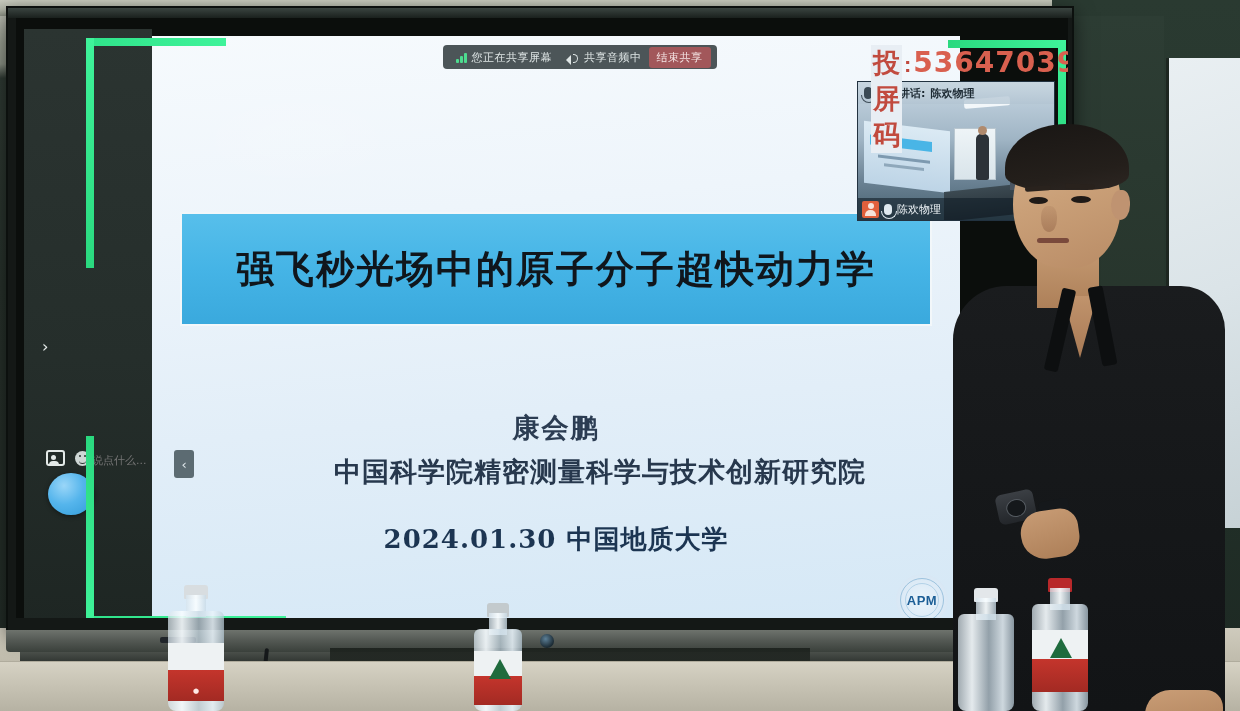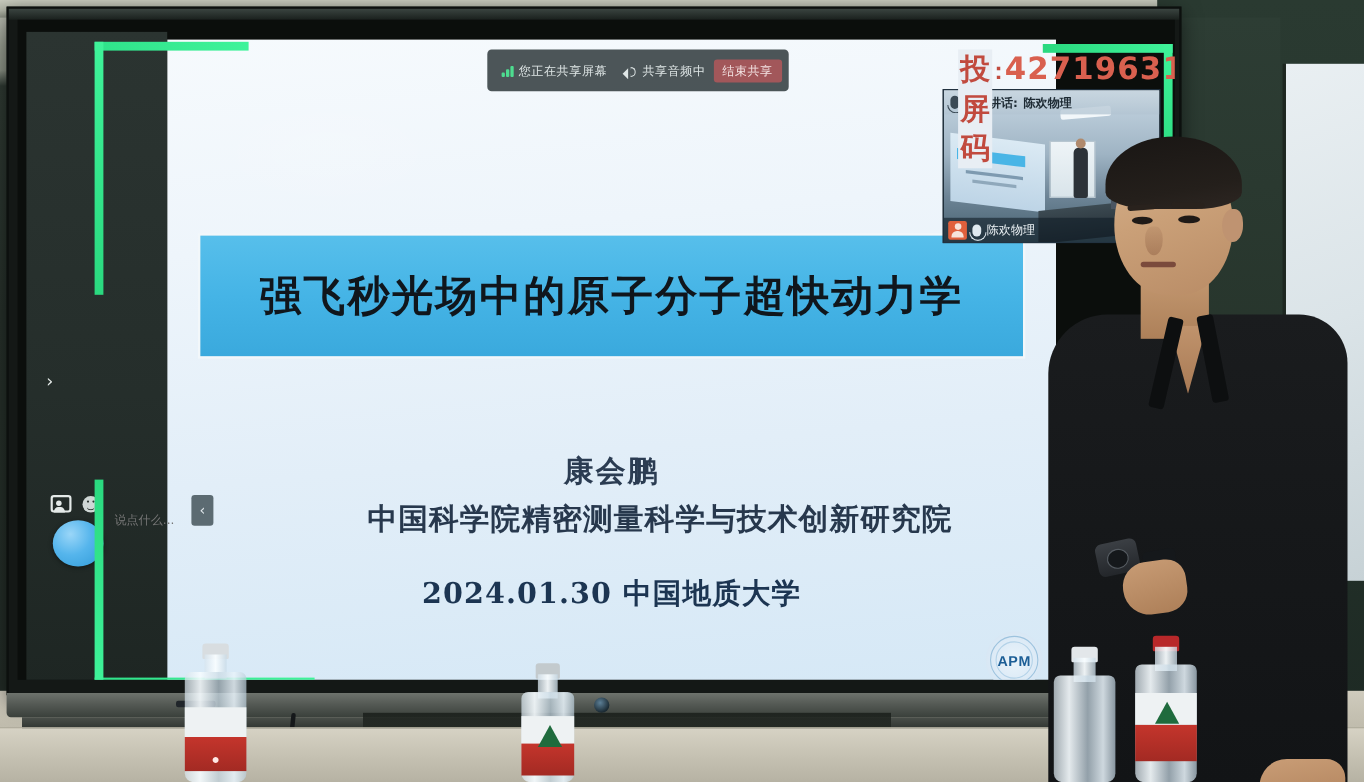--- a/index.html
+++ b/index.html
@@ -153,21 +153,21 @@
              background: linear-gradient(90deg,#2fe38a,#3ff39a); }
   .gb-bl-v { left: 70px;  top: 418px; width: 8px;  height: 188px;
              background: linear-gradient(180deg,#2ad97f,#3ff39a); }
   .gb-tr-v { left: 1042px; top: 22px;  width: 8px;  height: 118px;
              background: linear-gradient(180deg,#3ff39a,#2ad97f); }
   .gb-tr-h { left: 932px;  top: 22px;  width: 118px; height: 8px;
              background: linear-gradient(90deg,#2ad97f,#3ff39a); }
 
   
   .share-bar {
-    position: absolute; left: 427px; top: 27px; height: 38px; z-index: 40;
+    position: absolute; left: 427px; top: 27px; height: 24px; z-index: 40;
     display: flex; align-items: center; gap: 0;
     background: rgba(48,58,60,.86);
     border-radius: 4px; padding: 0 6px;
   }
   .share-seg { display: flex; align-items: center; gap: 5px; padding: 0 7px; }
   .share-label {
     font-family: "DejaVu Sans", "Liberation Sans", sans-serif;
     font-size: 11px; color: #dfe6e6; white-space: nowrap; letter-spacing: .5px;
   }
   .signal { display: inline-flex; align-items: flex-end; gap: 1.5px; height: 11px; }
@@ -342,24 +342,24 @@
   .ico-emoji:before {
     content:""; position:absolute; left:3.5px; top:4px; width:2px; height:2px;
     border-radius:50%; background:#2b3431;
     box-shadow: 5px 0 0 #2b3431;
   }
   .ico-emoji:after {
     content:""; position:absolute; left:4px; top:9px; width:7px; height:3px;
     border-bottom: 1.6px solid #2b3431; border-radius: 0 0 5px 5px;
   }
   .dock-input {
-    position: absolute; left: 88px; top: 436px; z-index: 27;
+    position: absolute; left: 76px; top: 436px; z-index: 27;
     background: transparent; border: none; outline: none;
     font-family: "DejaVu Sans", "Liberation Sans", sans-serif;
-    font-size: 11px; color: #8d9a96; width: 58px; margin-top: 12px;
+    font-size: 11px; color: #8d9a96; width: 58px;
   }
   .dock-blue-orb {
     position: absolute; left: 32px; top: 455px; width: 46px; height: 42px;
     border-radius: 50%; z-index: 27; cursor: pointer;
     background: radial-gradient(circle at 35% 30%, #9ad6f8 0%, #55b5ec 45%, #2f9ad8 100%);
     box-shadow: 0 1px 5px rgba(0,0,0,.45);
   }
   .dock-collapse-tab {
     position: absolute; left: 158px; top: 432px; width: 20px; height: 28px;
     z-index: 28; background: #5c6b72; border-radius: 3px;
@@ -548,21 +548,21 @@
         <div class="share-seg">
           <span class="spk"></span>
           <span class="share-label">共享音频中</span>
         </div>
         <button class="end-share-btn">结束共享</button>
       </div>
 
       <div class="cast-code">
         <span class="cast-code-label">投屏码</span>
         <span class="cast-code-colon">:</span>
-        <span class="cast-code-value">42719631</span>
+        <span class="cast-code-value">53647039</span>
       </div>
 
       <div class="pip">
         <div class="pip-video">
           <div class="pip-ceiling-light"></div>
           <div class="pip-room-screen">
             <span class="band"></span>
               <span class="ln1"></span>
               <span class="ln2"></span>
           </div>

